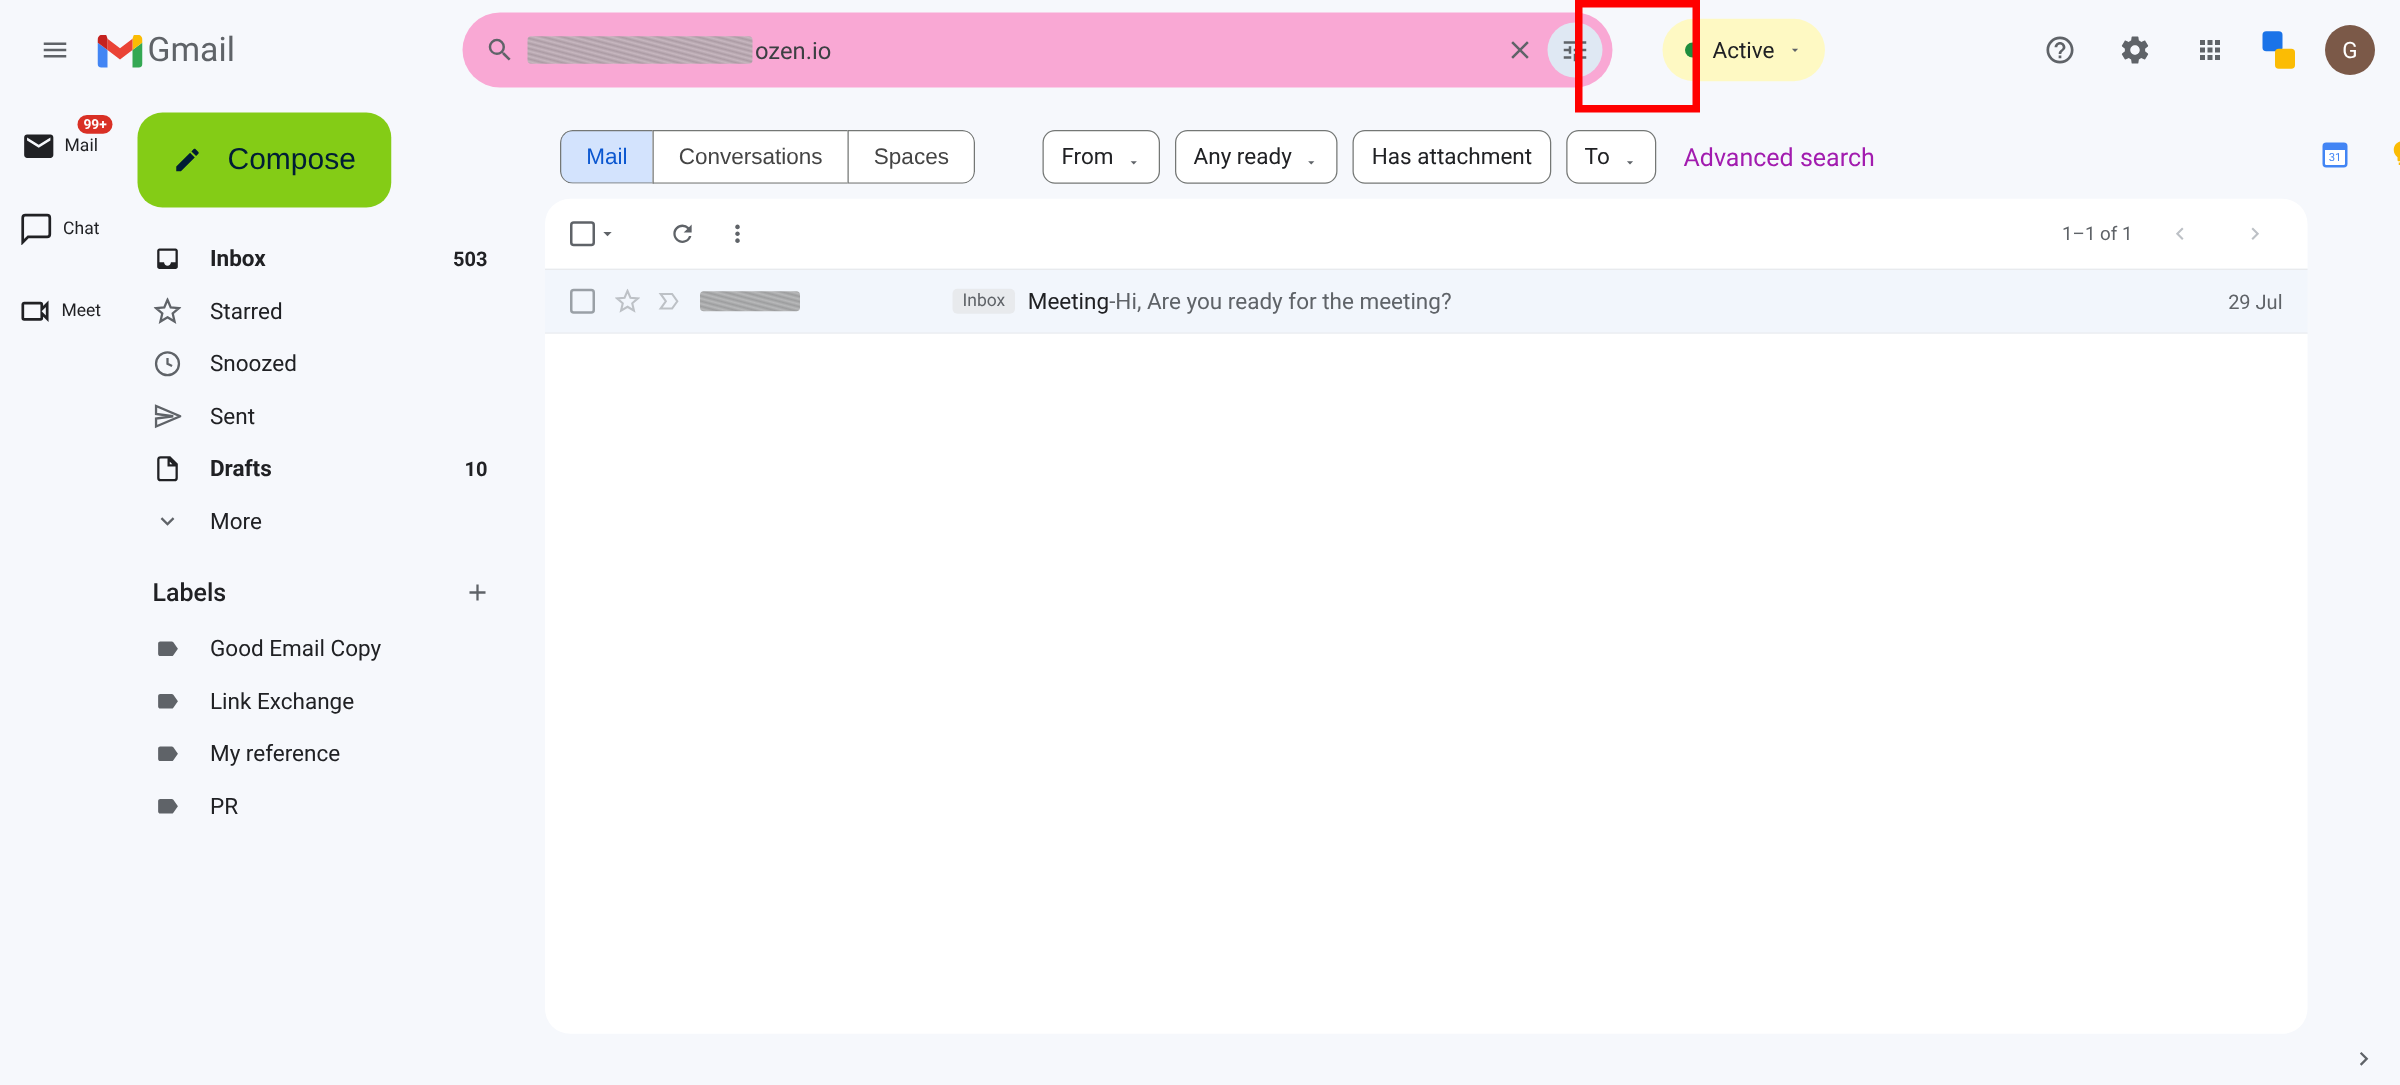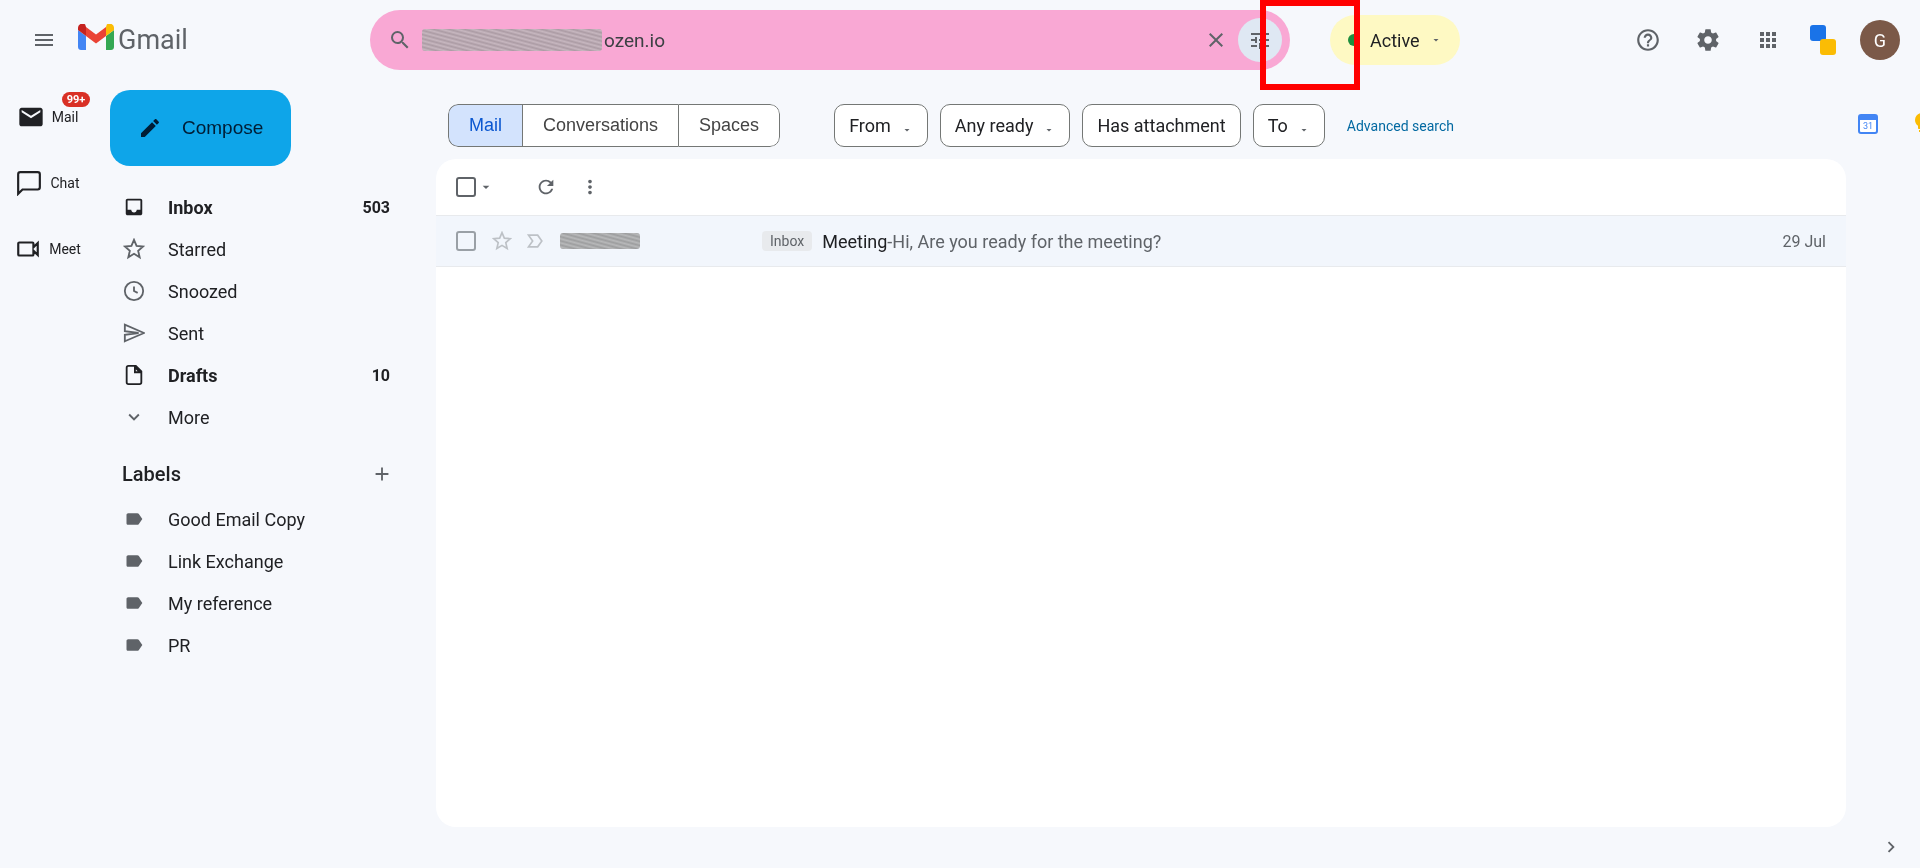--- a/index.html
+++ b/index.html
@@ -1,21 +1,21 @@
 <!DOCTYPE html>
 <html><head>
 <meta charset="utf-8">
 <style>
 * { box-sizing: border-box; margin: 0; padding: 0; }
 body { font-family: 'Google Sans', Roboto, Arial, sans-serif; background: #f6f8fc; color: #202124; width: 1920px; height: 868px; overflow: hidden; position: relative; }
 
 
 .header { height: 80px; display: flex; align-items: center; padding: 0 20px; }
 .menu-btn { width: 48px; height: 48px; border: none; background: none; cursor: pointer; display: flex; align-items: center; justify-content: center; border-radius: 50%; }
-.logo-area { display: flex; align-items: flex-start; margin-left: 10px; min-width: 280px; }
+.logo-area { display: flex; align-items: flex-end; margin-left: 10px; min-width: 280px; }
 .gmail-text { font-size: 27px; color: #5f6368; margin-left: 4px; font-weight: 400; }
 .search-bar { background: #f9a8d4; border-radius: 40px; height: 60px; flex: 1; max-width: 920px; display: flex; align-items: center; padding: 0 8px; margin-left: 12px; }
 .search-icon-btn { width: 44px; height: 44px; display: flex; align-items: center; justify-content: center; border: none; background: none; cursor: pointer; border-radius: 50%; }
 .search-text { flex: 1; font-size: 19px; color: #3c4043; display: flex; align-items: center; }
 .redacted { display: inline-block; width: 180px; height: 22px; background: repeating-linear-gradient(15deg, #999 0px, #bbb 2px, #999 4px); border-radius: 3px; filter: blur(0.6px); opacity: 0.8; margin-right: 2px; }
 .clear-btn, .tune-btn { width: 44px; height: 44px; display: flex; align-items: center; justify-content: center; border: none; background: none; cursor: pointer; border-radius: 50%; }
 .tune-highlight { border: 6px solid #ff0000; position: absolute; width: 100px; height: 90px; top: 0px; left: 1260px; z-index: 100; pointer-events: none; }
 .tune-btn { background: #dfe8f3; }
 .status-chip { margin-left: 40px; background: #fef9c3; border-radius: 40px; height: 50px; padding: 0 18px; display: flex; align-items: center; gap: 10px; cursor: pointer; }
 .status-dot { width: 12px; height: 12px; border-radius: 50%; background: #1e8e3e; }
@@ -28,41 +28,41 @@
 
 
 .left-rail { position: absolute; left: 0; top: 80px; width: 92px; display: flex; flex-direction: column; align-items: center; padding-top: 20px; gap: 32px; }
 .rail-item { display: flex; flex-direction: row; align-items: center; gap: 4px; cursor: pointer; position: relative; }
 .rail-icon { width: 34px; height: 34px; display: flex; align-items: center; justify-content: center; }
 .rail-label { font-size: 14px; color: #202124; }
 .badge { position: absolute; top: -8px; right: -12px; background: #d93025; color: #fff; font-size: 11px; font-weight: bold; padding: 1px 5px; border-radius: 9px; }
 
 
 .sidebar { position: absolute; left: 92px; top: 80px; width: 336px; padding: 10px 0; }
-.compose-btn { background: #0ea5e9; border: none; border-radius: 20px; height: 76px; padding: 0 28px; display: flex; align-items: center; gap: 20px; font-size: 19px; color: #001d35; cursor: pointer; margin-left: 18px; margin-bottom: 20px; font-weight: 500; }
+.compose-btn { background: #84cc16; border: none; border-radius: 20px; height: 76px; padding: 0 28px; display: flex; align-items: center; gap: 20px; font-size: 24px; color: #001d35; cursor: pointer; margin-left: 18px; margin-bottom: 20px; font-weight: 500; }
 .nav-item { display: flex; align-items: center; height: 42px; padding: 0 22px 0 30px; border-radius: 0 24px 24px 0; cursor: pointer; margin-right: 16px; }
 .nav-icon { width: 24px; margin-right: 22px; display: flex; align-items: center; justify-content: center; }
 .nav-label { flex: 1; font-size: 18px; }
 .nav-count { font-size: 16px; }
 .nav-item.bold .nav-label, .nav-item.bold .nav-count { font-weight: 700; }
 .labels-header { display: flex; align-items: center; justify-content: space-between; padding: 20px 30px 8px 30px; }
 .labels-title { font-size: 20px; font-weight: 500; }
 .add-label { width: 32px; height: 32px; display: flex; align-items: center; justify-content: center; cursor: pointer; }
 
 
 .main { position: absolute; left: 436px; top: 96px; right: 74px; }
 .filters-row { display: flex; align-items: center; gap: 12px; padding: 8px 0 12px 12px; }
 .seg-group { display: inline-flex; border-radius: 10px; overflow: hidden; }
 .seg-btn { border: 1px solid #747775; background: #fff; padding: 10px 20px; font-size: 18px; cursor: pointer; color: #444; }
 .seg-btn:not(:last-child) { border-right: none; }
 .seg-btn.active { background: #d3e3fd; color: #0b57d0; border-color: #747775; }
 .seg-btn:first-child { border-radius: 10px 0 0 10px; }
 .seg-btn:last-child { border-radius: 0 10px 10px 0; }
 .chip { border: 1px solid #747775; background: #fff; border-radius: 10px; padding: 10px 14px; font-size: 18px; display: flex; align-items: flex-end; gap: 10px; cursor: pointer; }
-.adv-link { color: #0369a1; font-size: 14px; cursor: pointer; margin-left: 10px; text-align: center; }
+.adv-link { color: #a21caf; font-size: 20px; cursor: pointer; margin-left: 10px; text-align: center; }
 .toolbar { display: flex; align-items: center; height: 56px; padding: 0 20px; background: #fff; border-radius: 20px 20px 0 0; }
 .tb-check { width: 20px; height: 20px; border: 2px solid #5f6368; border-radius: 3px; }
 .tb-caret { margin-left: 2px; }
 .tb-gap { width: 30px; }
 .tb-right { margin-left: auto; display: flex; align-items: center; gap: 16px; color: #5f6368; font-size: 15px; }
 
 .email-row { display: flex; align-items: center; height: 52px; padding: 0 20px; background: #f2f6fc; border-top: 1px solid #e8eaed; border-bottom: 1px solid #e8eaed; cursor: pointer; }
 .er-check { width: 20px; height: 20px; border: 2px solid #9aa0a6; border-radius: 3px; margin-right: 16px; }
 .er-sender { width: 270px; display: flex; align-items: center; gap: 14px; }
 .er-sender-redact { width: 80px; height: 16px; background: repeating-linear-gradient(15deg, #888 0px, #aaa 2px, #888 4px); border-radius: 3px; filter: blur(0.6px); opacity: 0.8; }
@@ -322,20 +322,33 @@
     <button class="icon-btn">
         <svg width="22" height="22" viewBox="0 0 24 24">
           <path fill="#5f6368" d="M17.65 6.35A7.958 7.958 0 0012 4c-4.42 0-8 3.58-8 8s3.58 8 8 8c3.73 0 6.84-2.55 7.73-6h-2.08A5.99 5.99 0 0112 18c-3.31 0-6-2.69-6-6s2.69-6 6-6c1.66 0 3.14.69 4.22 1.78L13 11h7V4l-2.35 2.35z"></path>
         </svg>
       </button>
     <button class="icon-btn">
         <svg width="22" height="22" viewBox="0 0 24 24">
           <path fill="#5f6368" d="M12 8c1.1 0 2-.9 2-2s-.9-2-2-2-2 .9-2 2 .9 2 2 2zm0 2c-1.1 0-2 .9-2 2s.9 2 2 2 2-.9 2-2-.9-2-2-2zm0 6c-1.1 0-2 .9-2 2s.9 2 2 2 2-.9 2-2-.9-2-2-2z"></path>
         </svg>
       </button>
+    <div class="tb-right">
+      <span>1–1 of 1</span>
+      <button class="icon-btn">
+          <svg width="20" height="20" viewBox="0 0 24 24">
+            <path fill="#bdc1c6" d="M15.41 7.41L14 6l-6 6 6 6 1.41-1.41L10.83 12z"></path>
+          </svg>
+        </button>
+      <button class="icon-btn">
+          <svg width="20" height="20" viewBox="0 0 24 24">
+            <path fill="#bdc1c6" d="M10 6L8.59 7.41 13.17 12l-4.58 4.59L10 18l6-6z"></path>
+          </svg>
+        </button>
+    </div>
   </div>
 
   <div class="email-row">
     <div class="er-check"></div>
     <div class="er-sender">
       <svg width="20" height="20" viewBox="0 0 24 24">
           <path fill="none" stroke="#bdc1c6" stroke-width="2" d="M12 17.27L18.18 21l-1.64-7.03L22 9.24l-7.19-.61L12 2 9.19 8.63 2 9.24l5.46 4.73L5.82 21z"></path>
         </svg>
       <svg width="20" height="20" viewBox="0 0 24 24">
           <path fill="none" stroke="#bdc1c6" stroke-width="2" d="M3 5h11l5 7-5 7H3l5-7z"></path>

